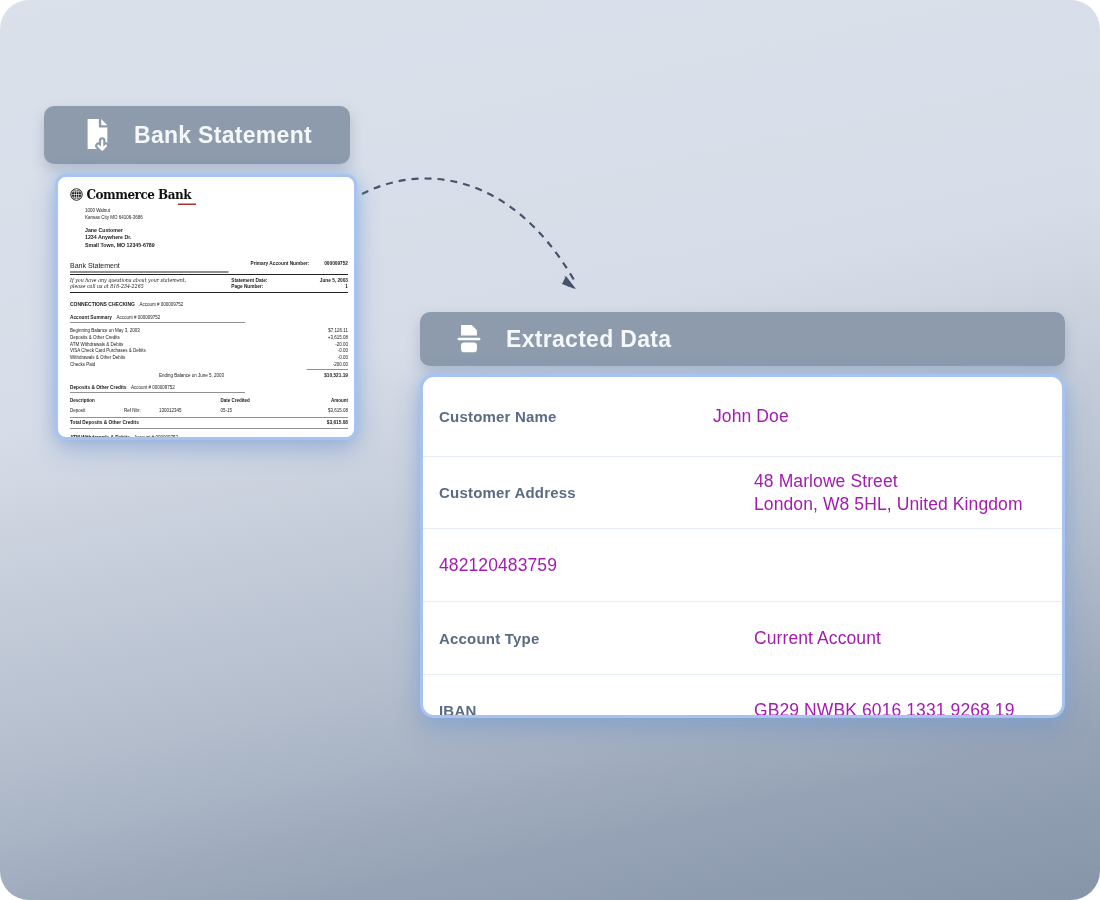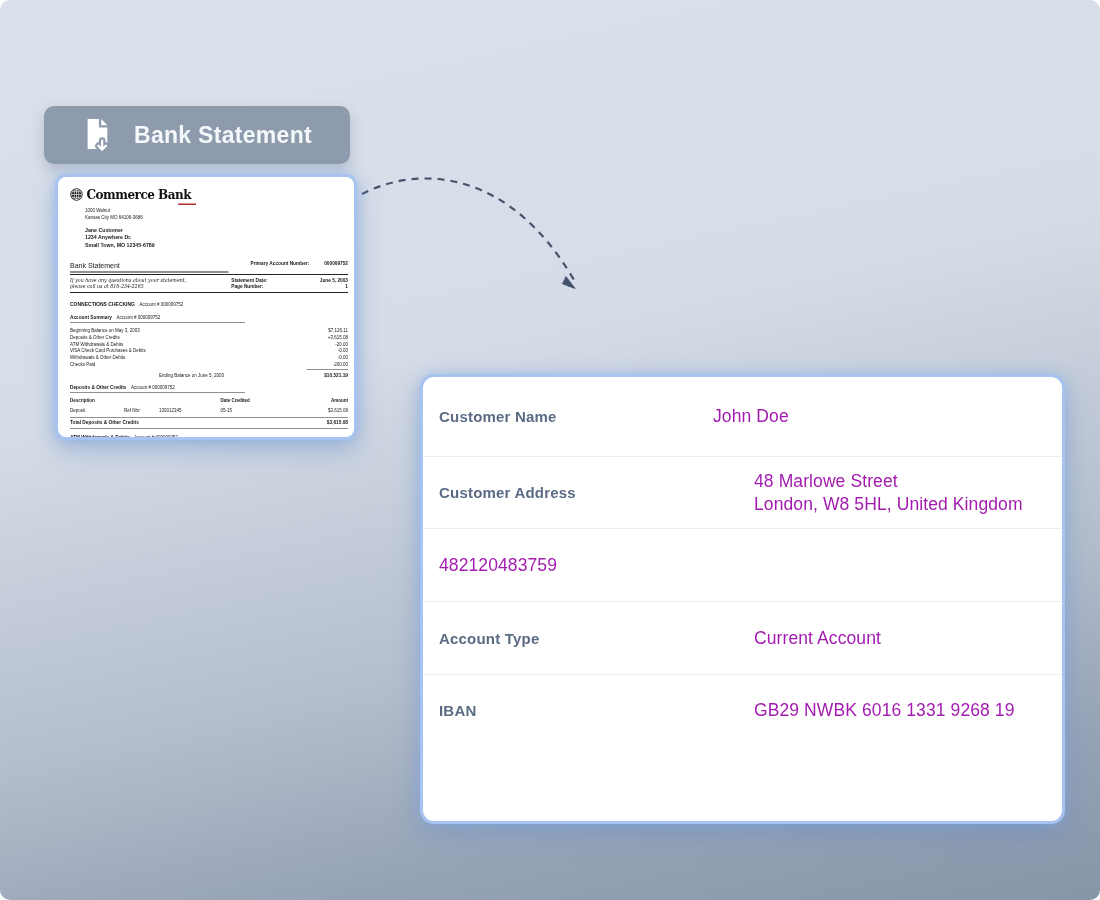--- a/index.html
+++ b/index.html
@@ -1,37 +1,37 @@
 <!DOCTYPE html>
 <html><head>
 <meta charset="utf-8">
 <style>
   * { margin:0; padding:0; box-sizing:border-box; }
   html,body { width:1100px; height:900px; background:#fff; font-family:"Liberation Sans", sans-serif; }
   .page {
-    position:relative; width:1100px; height:900px; overflow:hidden; border-radius:10px;
+    position:relative; width:1100px; height:900px; overflow:hidden; border-radius:29px;
     background:linear-gradient(168deg,#dbe1eb 0%,#d7dde8 38%,#b3bdcc 68%,#96a3b6 85%,#8795a9 100%);
   }
   
   .pill {
     position:absolute; display:flex; align-items:center;
     background:#8d9bad; border-radius:10px;
     box-shadow:0 6px 14px rgba(80,100,130,.28);
     color:#f5f8fb; font-weight:bold; font-size:23px; letter-spacing:.3px;
   }
   .pill-bank   { left:44px;  top:106px; width:306px; height:58px; justify-content:center; gap:22px; }
   .pill-extract{ left:420px; top:312px; width:645px; height:54px; gap:22px; padding-left:34px; }
   .pill .icon { flex:0 0 auto; display:flex; }
   
   .card {
     position:absolute; background:#fff; border:3px solid #a6c4ef;
     box-shadow:0 10px 26px rgba(100,140,200,.45), 0 0 12px rgba(145,185,240,.55);
   }
   .stmt-card   { left:55px;  top:174px; width:302px; height:266px; border-radius:11px; overflow:hidden; }
-  .extract-card{ left:420px; top:374px; width:645px; height:450px; border-radius:14px; overflow:hidden;
+  .extract-card{ left:420px; top:374px; width:645px; height:344px; border-radius:14px; overflow:hidden;
                  display:grid; grid-template-rows:79px 72px 73px 73px 72px 81px; }
   
   .xrow { display:grid; grid-template-columns:274px 1fr; align-items:center; padding-left:16px; }
   .xrow + .xrow { border-top:1px solid #e7edf7;gap:41px; }
   .xlabel { color:#5b6b84; font-weight:bold; font-size:15px; letter-spacing:.2px; }
   .xvalue { color:#a21caf; font-size:17.5px; line-height:1.27; letter-spacing:.1px; }
   
   .arrow-svg { position:absolute; left:352px; top:158px; }
   
   .stmt {
@@ -276,20 +276,30 @@
         </div>
       </div>
       <div class="total-row" style="margin-top:5px;">
         
         
       </div>
 
     </div>
   </div>
 
+  <div class="pill pill-extract">
+    <span class="icon">
+      <svg width="30" height="34" viewBox="0 0 34 34">
+        <path d="M8 1 H20 L26 7 V13 H8 Z" fill="#fff"></path>
+        <rect x="4" y="15.5" width="26" height="3" rx="1.5" fill="#fff"></rect>
+        <rect x="8" y="21" width="18" height="11" rx="3.5" fill="#fff"></rect>
+      </svg>
+    </span>
+    <span>Extracted Data</span>
+  </div>
 
   <div class="card extract-card">
     <div class="xrow">
       <div class="xlabel">Customer Name</div>
       <div class="xvalue">John Doe</div>
     </div>
     <div class="xrow">
       <div class="xlabel">Customer Address</div>
       <div class="xvalue">
         <div>48 Marlowe Street</div>

